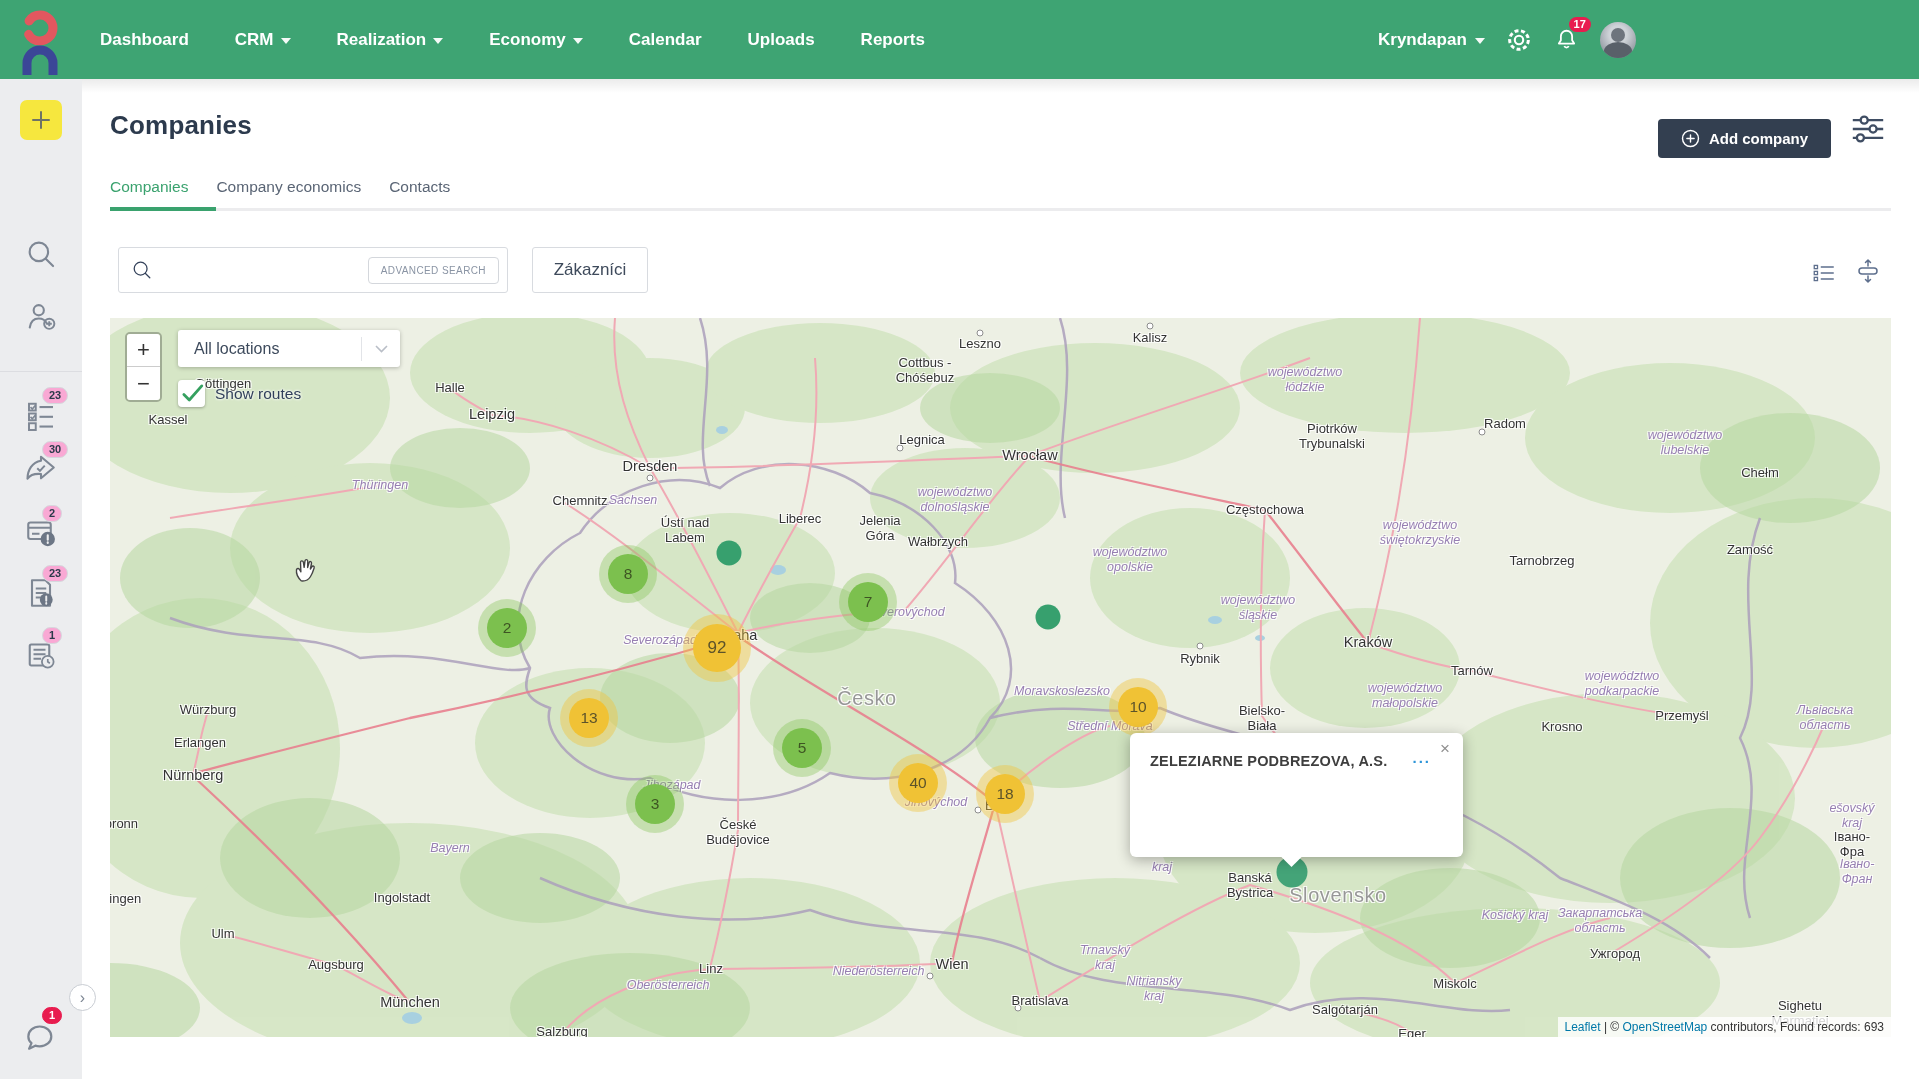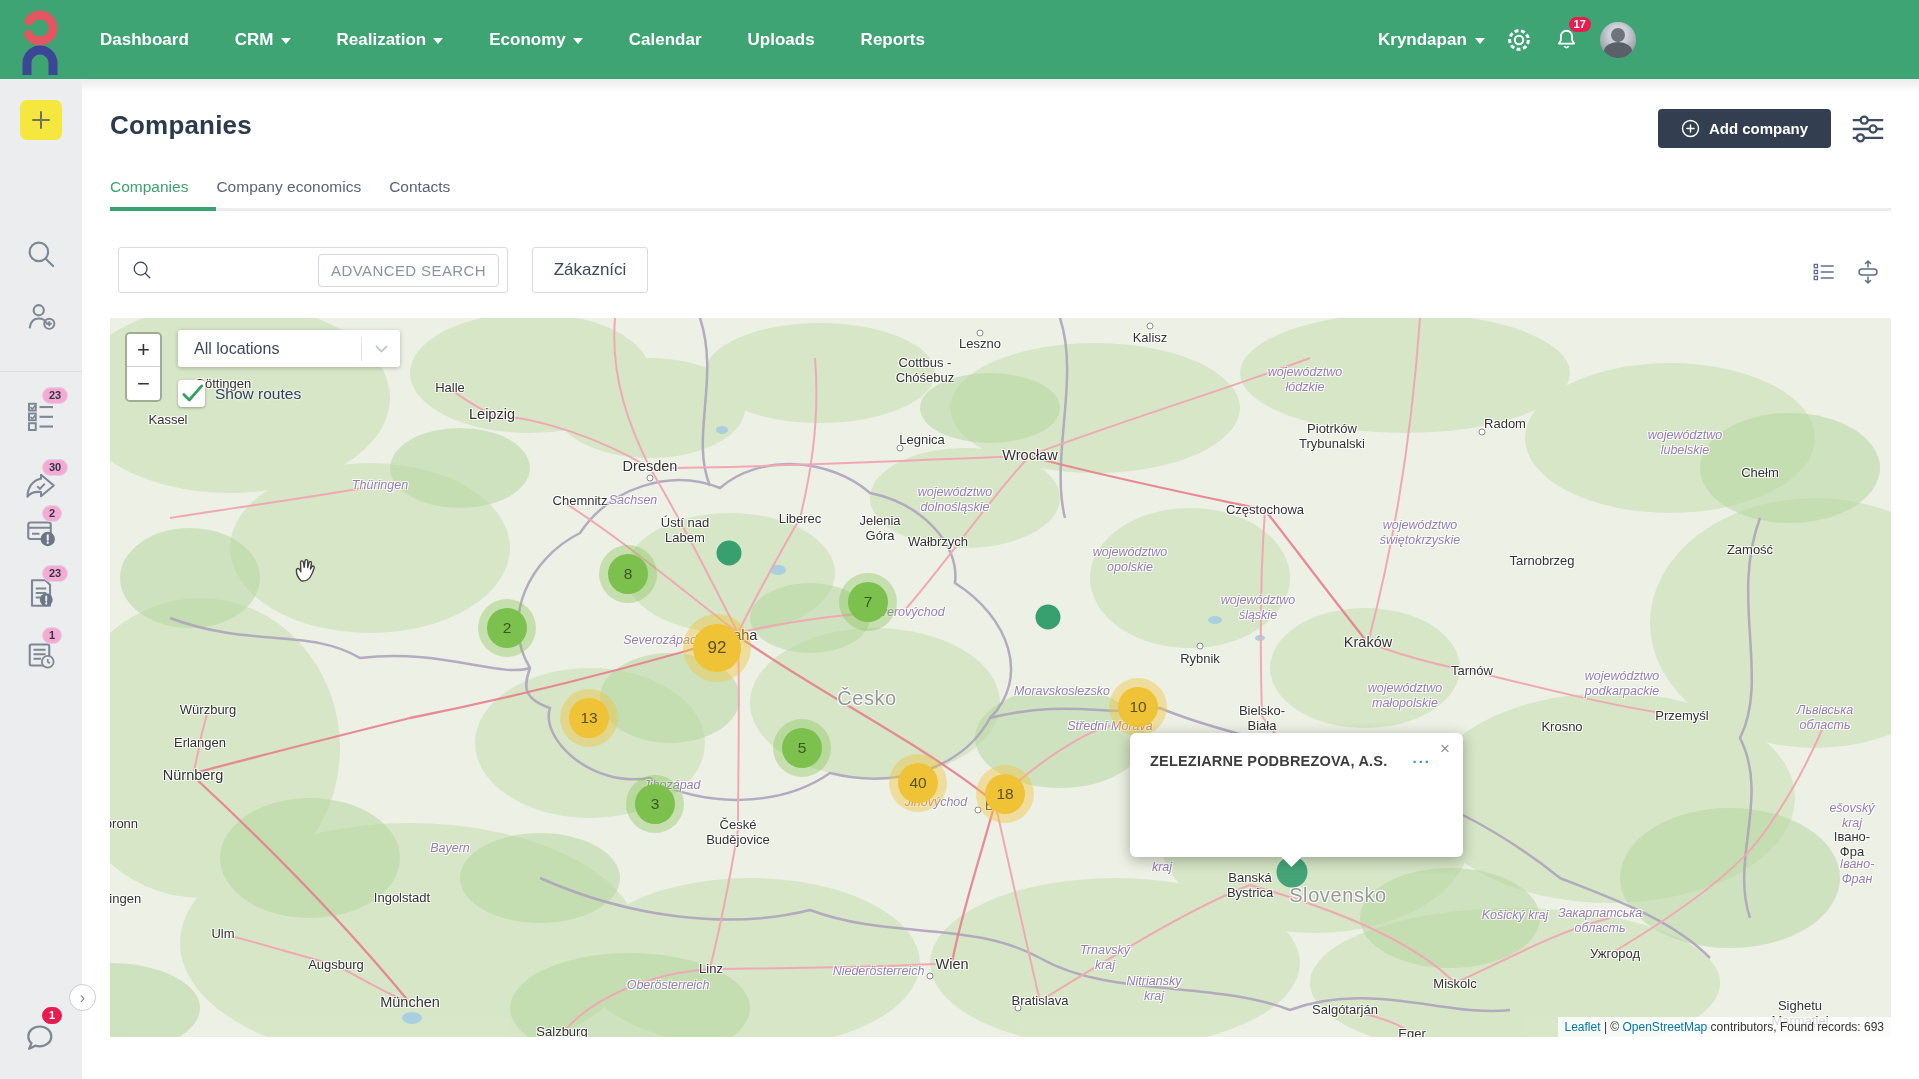--- a/index.html
+++ b/index.html
@@ -8,54 +8,54 @@
   .screen { position:relative; width:1919px; height:1079px; overflow:hidden; background:#fff; }
 
   
   .navbar { position:absolute; left:0; top:0; width:1919px; height:79px; background:#3EA473; z-index:50; }
   .logo { position:absolute; left:14px; top:5px; width:52px; height:72px; }
   .nav-menu { position:absolute; left:100px; top:0; height:79px; display:flex; gap:46px; align-items:center; }
   .nav-item { color:#fff; font-size:17px; font-weight:600; display:flex; align-items:center; gap:7px; cursor:pointer; white-space:nowrap; }
   .caret { width:0; height:0; border-left:5px solid transparent; border-right:5px solid transparent; border-top:6px solid rgba(255,255,255,.95); margin-top:2px; }
   .nav-right { position:absolute; left:1378px; top:0; height:79px; display:flex; align-items:center; gap:20px; }
   .nav-user { color:#fff; font-size:17px; font-weight:600; display:flex; align-items:center; gap:8px; cursor:pointer; }
-  .icon-btn { position:relative; display:flex; align-items:center; justify-content:center; cursor:pointer; }
+  .icon-btn { position:relative; display:flex; align-items:flex-end; justify-content:center; cursor:pointer; }
   .nav-badge { position:absolute; top:-9px; right:-11px; background:#E81C4F; color:#fff; border-radius:9px; font-size:11px; font-weight:700; padding:2px 5px; line-height:1; }
   .avatar { width:36px; height:36px; border-radius:50%; background:radial-gradient(circle at 50% 35%, #cfd3d8 0 30%, #9aa0a8 70%, #80868f 100%); overflow:hidden; position:relative; cursor:pointer; }
   .avatar:before { content:""; position:absolute; left:11px; top:6px; width:14px; height:14px; border-radius:50%; background:#6e747d; }
   .avatar:after { content:""; position:absolute; left:4px; top:20px; width:28px; height:18px; border-radius:50% 50% 0 0; background:#596069; }
   .timer-pill { position:absolute; right:0; top:0; height:79px; width:114px; background:#2C7B53; border-radius:44px 0 0 44px; display:flex; align-items:center; gap:8px; padding-left:13px; z-index:51; cursor:pointer; }
   .timer-text { color:#fff; font-size:20px; font-weight:600; }
 
   
   .sidebar { position:absolute; left:0; top:79px; width:82px; height:1000px; background:#ECEDEF; z-index:40; }
   .side-item { position:absolute; left:0; width:82px; display:flex; justify-content:center; cursor:pointer; color:#7E8794; }
   .side-badge { position:absolute; top:-10px; left:42px; background:#f9a8d4; border:1px solid #D5D8DD; border-radius:10px; font-size:11px; font-weight:700; color:#2B3A4A; padding:2px 6px; line-height:1; z-index:2; }
   .side-badge.red { background:#E81C4F; border-color:#E81C4F; color:#fff; }
   .plus-tile { position:absolute; left:20px; top:21px; width:42px; height:40px; background:#F6E73E; border-radius:7px; display:flex; align-items:center; justify-content:center; font-size:26px; color:#6E7366; cursor:pointer; font-weight:400; line-height:1; }
   .side-divider { position:absolute; left:0; top:292px; width:82px; height:1px; background:#DCDDE1; }
   .panel-toggle { position:absolute; left:69px; top:984px; width:27px; height:27px; border-radius:50%; background:#fff; border:1px solid #C9CDD3; color:#7E8794; display:flex; align-items:center; justify-content:center; font-size:16px; cursor:pointer; z-index:45; }
 
   
   .content-shade { position:absolute; left:82px; top:79px; width:1837px; height:14px; background:linear-gradient(#00000014, transparent); z-index:5; }
   .page-title { position:absolute; left:110px; top:110px; font-size:26px; font-weight:700; color:#2C3A4D; letter-spacing:.2px; }
-  .add-company { position:absolute; left:1658px; top:109px; width:173px; height:39px; background:#333F50; border:none; border-radius:4px; color:#fff; font-size:15px; font-weight:600; display:flex; align-items:center; justify-content:center; gap:9px; cursor:pointer; font-family:inherit; }
+  .add-company { position:absolute; left:1658px; top:119px; width:173px; height:39px; background:#333F50; border:none; border-radius:4px; color:#fff; font-size:15px; font-weight:600; display:flex; align-items:center; justify-content:center; gap:9px; cursor:pointer; font-family:inherit; }
   .filter-sliders { position:absolute; left:1849px; top:112px; width:38px; height:34px; color:#3F4D63; cursor:pointer; }
 
   
   .tabs { position:absolute; left:110px; top:178px; display:flex; gap:28px; }
   .tab { font-size:15.5px; color:#5A6575; padding-bottom:16px; cursor:pointer; white-space:nowrap; }
   .tab.active { color:#3AA26E; }
   .tabs-underline { position:absolute; left:110px; top:208px; width:1781px; height:3px; background:#ECECEE; }
   .tabs-underline-active { position:absolute; left:110px; top:207px; width:106px; height:4px; background:#3AA26E; z-index:2; }
 
   
   .search-box { position:absolute; left:118px; top:247px; width:390px; height:46px; background:#fff; border:1px solid #D8DBE0; border-radius:3px; display:flex; align-items:center; padding:0 8px 0 12px; }
   .search-input { flex:1; border:none; outline:none; font-size:15px; color:#2C3A4D; margin-left:10px; font-family:inherit; min-width:0; }
-  .adv-search { border:1px solid #D4D7DC; background:#fff; border-radius:4px; color:#8A94A4; font-size:15px; letter-spacing:.4px; padding:7px 12px; cursor:pointer; white-space:nowrap; font-family:inherit; }
+  .adv-search { border:1px solid #D4D7DC; background:#fff; border-radius:4px; color:#8A94A4; font-size:10px; letter-spacing:.4px; padding:7px 12px; cursor:pointer; white-space:nowrap; font-family:inherit; }
   .customer-btn { position:absolute; left:532px; top:247px; width:116px; height:46px; background:#fff; border:1px solid #D8DBE0; border-radius:3px; color:#3E4A5B; font-size:17px; cursor:pointer; font-family:inherit; }
   .toolbar-icons { position:absolute; left:1810px; top:258px; display:flex; gap:16px; color:#5E6F8D; }
   .toolbar-icons .icon-btn { width:28px; height:28px; }
 
   
   .map { position:absolute; left:110px; top:318px; width:1781px; height:719px; background:#EDF0E4; overflow:hidden; z-index:1; cursor:grab; }
   .map-decor { position:absolute; left:0; top:0; z-index:1; }
   .map-label { position:absolute; transform:translate(-50%,-50%); white-space:pre-line; text-align:center; font-size:13px; color:#333; line-height:1.18; z-index:2; pointer-events:none;
     text-shadow:-1px -1px 0 rgba(255,255,255,.85), 1px -1px 0 rgba(255,255,255,.85), -1px 1px 0 rgba(255,255,255,.85), 1px 1px 0 rgba(255,255,255,.85); }
   .map-label.lg { font-size:14.5px; }
@@ -195,21 +195,21 @@
         <path d="M5 6.8l1.2 1.2 2-2.3" fill="none" stroke="currentColor" stroke-width="1.1"></path>
         <path d="M11 6.7h9" stroke="currentColor" stroke-width="1.4"></path>
         <rect x="4" y="11" width="4.5" height="4.5" fill="none" stroke="currentColor" stroke-width="1.3"></rect>
         <path d="M5 13.3l1.2 1.2 2-2.3" fill="none" stroke="currentColor" stroke-width="1.1"></path>
         <path d="M11 13.2h9" stroke="currentColor" stroke-width="1.4"></path>
         <rect x="4" y="17.5" width="4.5" height="4.5" fill="none" stroke="currentColor" stroke-width="1.3"></rect>
         <path d="M11 19.7h9" stroke="currentColor" stroke-width="1.4"></path>
       </svg>
     </div>
 
-    <div class="side-item" style="top:390px;">
+    <div class="side-item" style="top:372px;">
       <span class="side-badge">30</span>
       <svg width="36" height="36" viewBox="0 0 24 24">
         <path d="M12 6.5V3.8L20.5 11 12 18.2v-2.9c-4.5-.4-7.5 1-9 3.2 0-5.5 3-11 9-12z" fill="none" stroke="currentColor" stroke-width="1.4" stroke-linejoin="round"></path>
         <path d="M9.5 11.5l1.8 1.8 3.2-3.6" fill="none" stroke="currentColor" stroke-width="1.3"></path>
       </svg>
     </div>
 
     <div class="side-item" style="top:436px;">
       <span class="side-badge">2</span>
       <svg width="36" height="36" viewBox="0 0 24 24">

